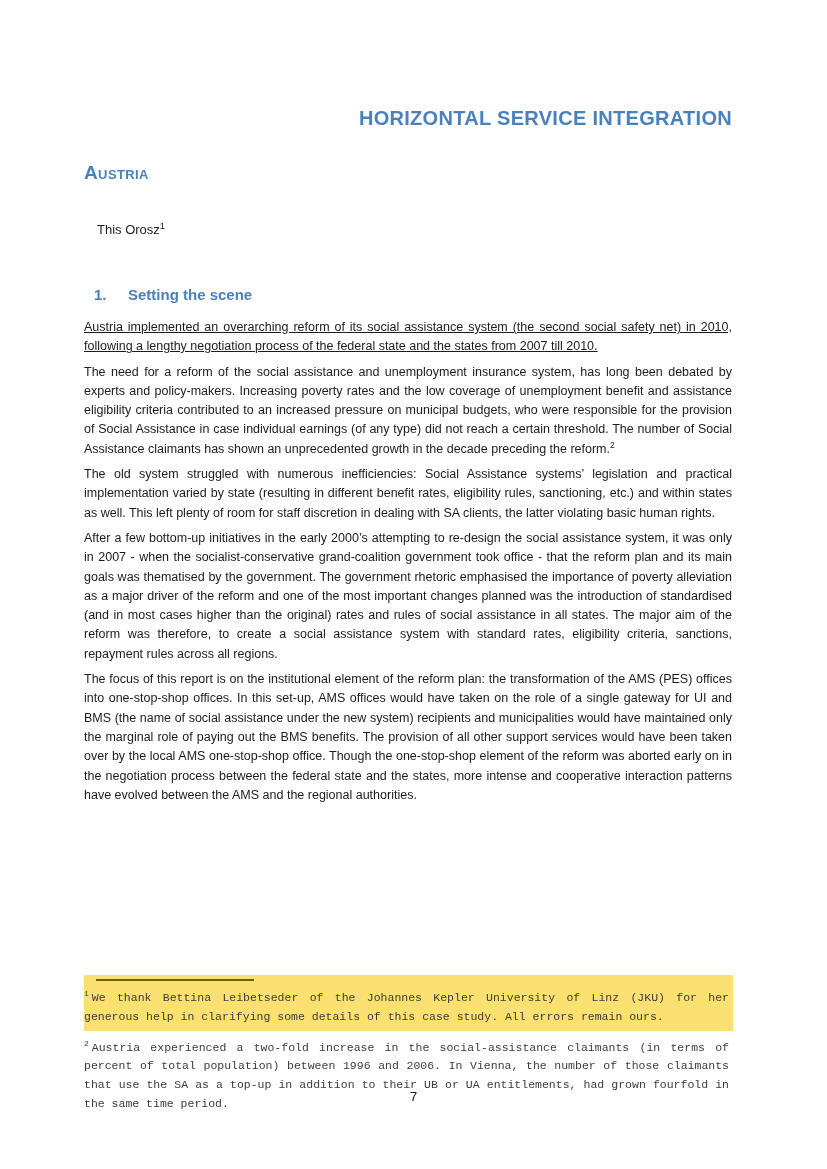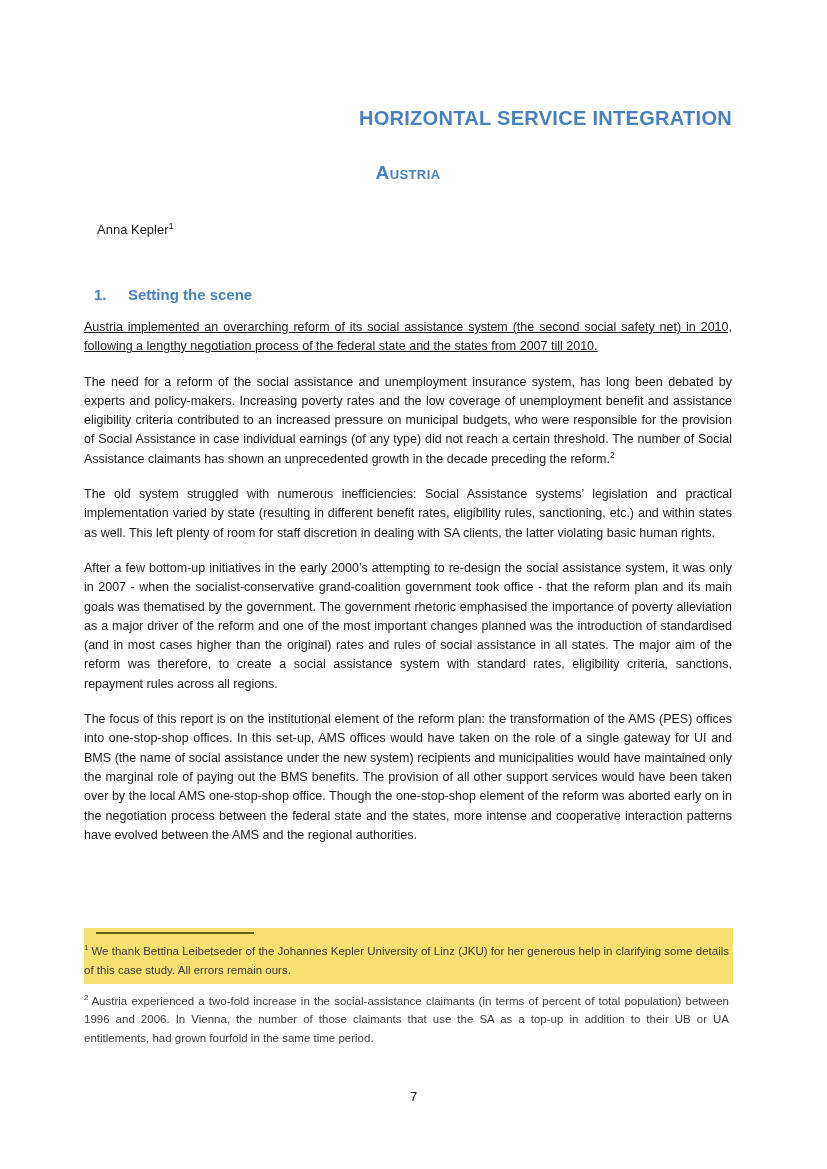--- a/index.html
+++ b/index.html
@@ -34,21 +34,20 @@
     margin-top: 106px;
     text-align: right;
     font-size: 20px;
     line-height: 25px;
     font-weight: bold;
     letter-spacing: 0.3px;
     color: var(--accent-blue);
   }
   .doc-subtitle {
     margin-top: 30px;
-    text-align: center;
     font-size: 19px;
     line-height: 24px;
     font-weight: bold;
     font-variant: small-caps;
     letter-spacing: 0.4px;
     color: var(--accent-blue);
   }
   .author-line {
     margin-top: 36px;
     padding-left: 13px;
@@ -67,40 +66,41 @@
     font-size: 15px;
     line-height: 20px;
     font-weight: bold;
     color: var(--accent-blue);
   }
   .section-heading .sec-num {
     display: inline-block;
     width: 34px;
   }
   .body-para {
-    margin-top: 16px;
+    margin-top: 6px;
     font-size: 12.5px;
     line-height: 19.3px;
     text-align: justify;
     color: var(--body-text);
   }
   .body-para.first {
     margin-top: 13px;
     text-decoration: underline;
   }
   .body-para sup {
     font-size: 8.5px;
     vertical-align: super;
     line-height: 0;
   }
   .footnotes {
     position: absolute;
     left: 84px;
-    top: 928px;
+    top: 975px;
     width: 649px;
+    font-family: Liberation Mono, monospace;
   }
   .fn-highlight {
     background: var(--highlight-yellow);
     padding: 4px 4px 4px 0;
   }
   .fn-separator {
     width: 158px;
     height: 2px;
     margin: 0 0 8px 12px;
     background: var(--separator-olive);
@@ -135,21 +135,21 @@
 </head>
 <body>
 
 <div class="page">
   <div class="content">
 
     <h1 class="doc-title">HORIZONTAL SERVICE INTEGRATION</h1>
 
     <h2 class="doc-subtitle">Austria</h2>
 
-    <p class="author-line"><span>Anna Kepler</span><sup>1</sup></p>
+    <p class="author-line"><span>This Orosz</span><sup>1</sup></p>
 
     <h3 class="section-heading"><span class="sec-num">1.</span><span>Setting the scene</span></h3>
 
     <p class="body-para first">Austria implemented an overarching reform of its social assistance system (the second social safety net) in 2010, following a lengthy negotiation process of the federal state and the states from 2007 till 2010.</p>
 
     <p class="body-para"><span>The need for a reform of the social assistance and unemployment insurance system, has long been debated by experts and policy-makers. Increasing poverty rates and the low coverage of unemployment benefit and assistance eligibility criteria contributed to an increased pressure on municipal budgets, who were responsible for the provision of Social Assistance in case individual earnings (of any type) did not reach a certain threshold. The number of Social Assistance claimants has shown an unprecedented growth in the decade preceding the reform.</span><sup>2</sup></p>
 
     <p class="body-para">The old system struggled with numerous inefficiencies: Social Assistance systems’ legislation and practical implementation varied by state (resulting in different benefit rates, eligibility rules, sanctioning, etc.) and within states as well. This left plenty of room for staff discretion in dealing with SA clients, the latter violating basic human rights.</p>
 
     <p class="body-para">After a few bottom-up initiatives in the early 2000’s attempting to re-design the social assistance system, it was only in 2007 - when the socialist-conservative grand-coalition government took office - that the reform plan and its main goals was thematised by the government. The government rhetoric emphasised the importance of poverty alleviation as a major driver of the reform and one of the most important changes planned was the introduction of standardised (and in most cases higher than the original) rates and rules of social assistance in all states. The major aim of the reform was therefore, to create a social assistance system with standard rates, eligibility criteria, sanctions, repayment rules across all regions.</p>

